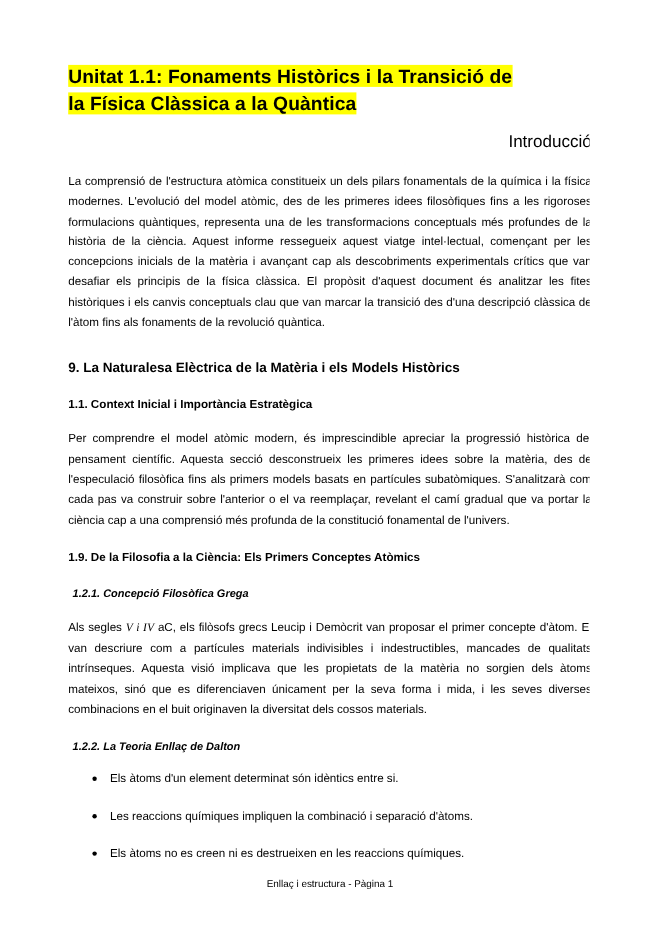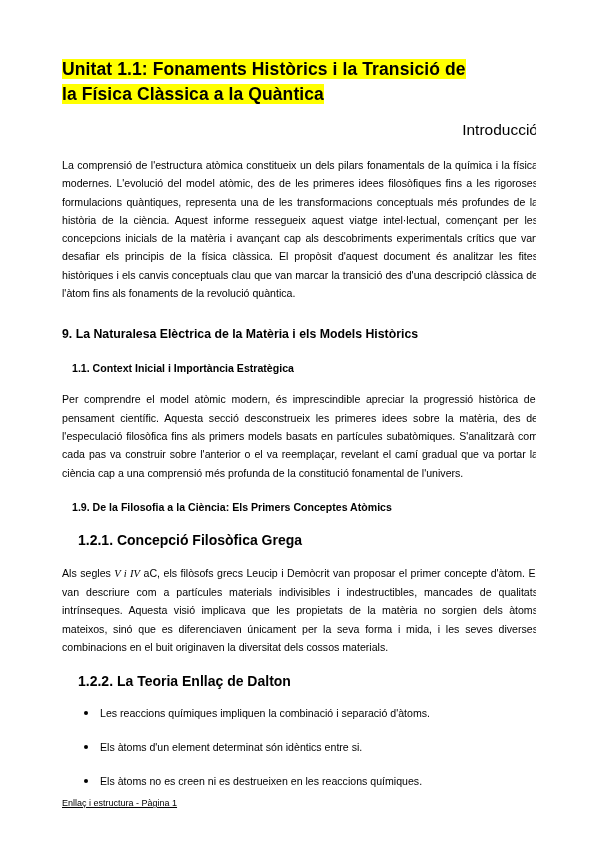--- a/index.html
+++ b/index.html
@@ -62,37 +62,38 @@
     margin: 0;
     padding: 0;
     margin-top: 24px;
     font-size: 12.3px;
     font-weight: bold;
     line-height: 17px;
     color: #000000;
   }
 
   .h2 {
-    margin: 10px;
+    margin: 0;
     padding: 0;
     margin-top: 18px;
     font-size: 10.6px;
     font-weight: bold;
     line-height: 15px;
     color: #000000;
   }
 
   .h3 {
-    margin: 16px;
+    margin: 4px;
     padding: 0;
     margin-top: 18px;
-    font-size: 14px;
+    font-size: 10px;
     font-weight: bold;
     line-height: 15px;
     color: #000000;
+    font-style: italic;
   }
 
   
   .para {
     margin: 0;
     padding: 0;
     margin-top: 14px;
     font-size: 10.6px;
     line-height: 18.3px;
     text-align: justify;
@@ -138,25 +139,24 @@
     background: #000000;
     display: block;
   }
 
   
   .footer {
     position: absolute;
     left: 62px;
     width: 476px;
     top: 797px;
-    text-align: left;
+    text-align: center;
     font-size: 9px;
     line-height: 12px;
     color: #000000;
-    text-decoration: underline;
   }
 </style>
 </head>
 <body>
 
 <div class="page">
 
   <div class="content">
 
     <h1 class="doc-title"><span class="hl">Unitat 1.1: Fonaments Històrics i la Transició de</span><br><span class="hl">la Física Clàssica a la Quàntica</span></h1>
@@ -174,22 +174,22 @@
     <h4 class="h2">1.9. De la Filosofia a la Ciència: Els Primers Conceptes Atòmics</h4>
 
     <h5 class="h3">1.2.1. Concepció Filosòfica Grega</h5>
 
     <p class="para"><span>Als segles </span><span class="serif-num">V i IV</span><span> aC, els filòsofs grecs Leucip i Demòcrit van proposar el primer concepte d'àtom. El van descriure com a partícules materials indivisibles i indestructibles, mancades de qualitats intrínseques. Aquesta visió implicava que les propietats de la matèria no sorgien dels àtoms mateixos, sinó que es diferenciaven únicament per la seva forma i mida, i les seves diverses combinacions en el buit originaven la diversitat dels cossos materials.</span></p>
 
     <h5 class="h3">1.2.2. La Teoria Enllaç de Dalton</h5>
 
 
     <ul class="bullets">
+      <li><span class="dot"></span><span>Els àtoms d'un element determinat són idèntics entre si.</span></li>
       <li><span class="dot"></span><span>Les reaccions químiques impliquen la combinació i separació d'àtoms.</span></li>
-      <li><span class="dot"></span><span>Els àtoms d'un element determinat són idèntics entre si.</span></li>
       <li><span class="dot"></span><span>Els àtoms no es creen ni es destrueixen en les reaccions químiques.</span></li>
     </ul>
 
   </div>
 
   <div class="footer">Enllaç i estructura - Pàgina 1</div>
 
 </div>
 
 </body></html>

